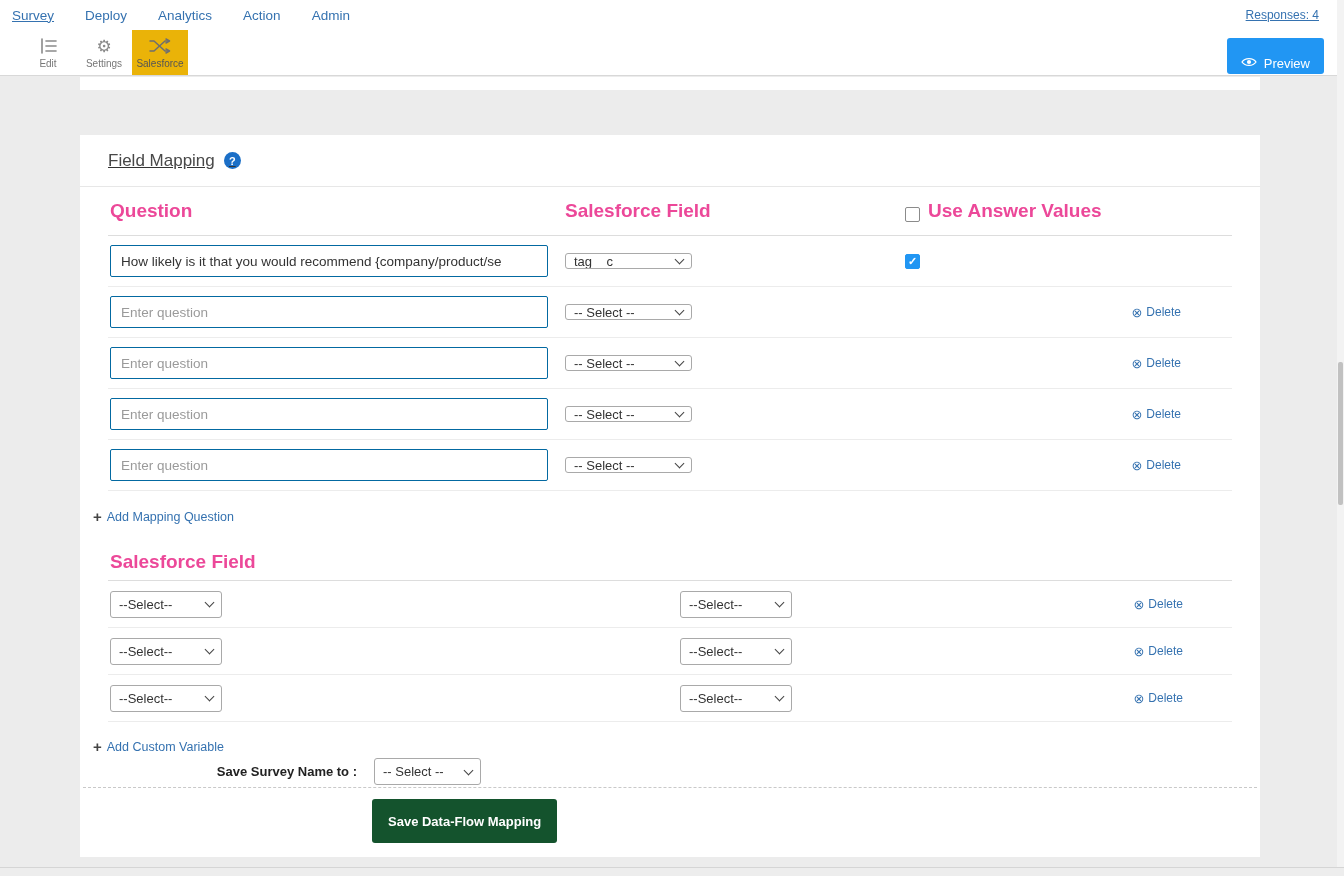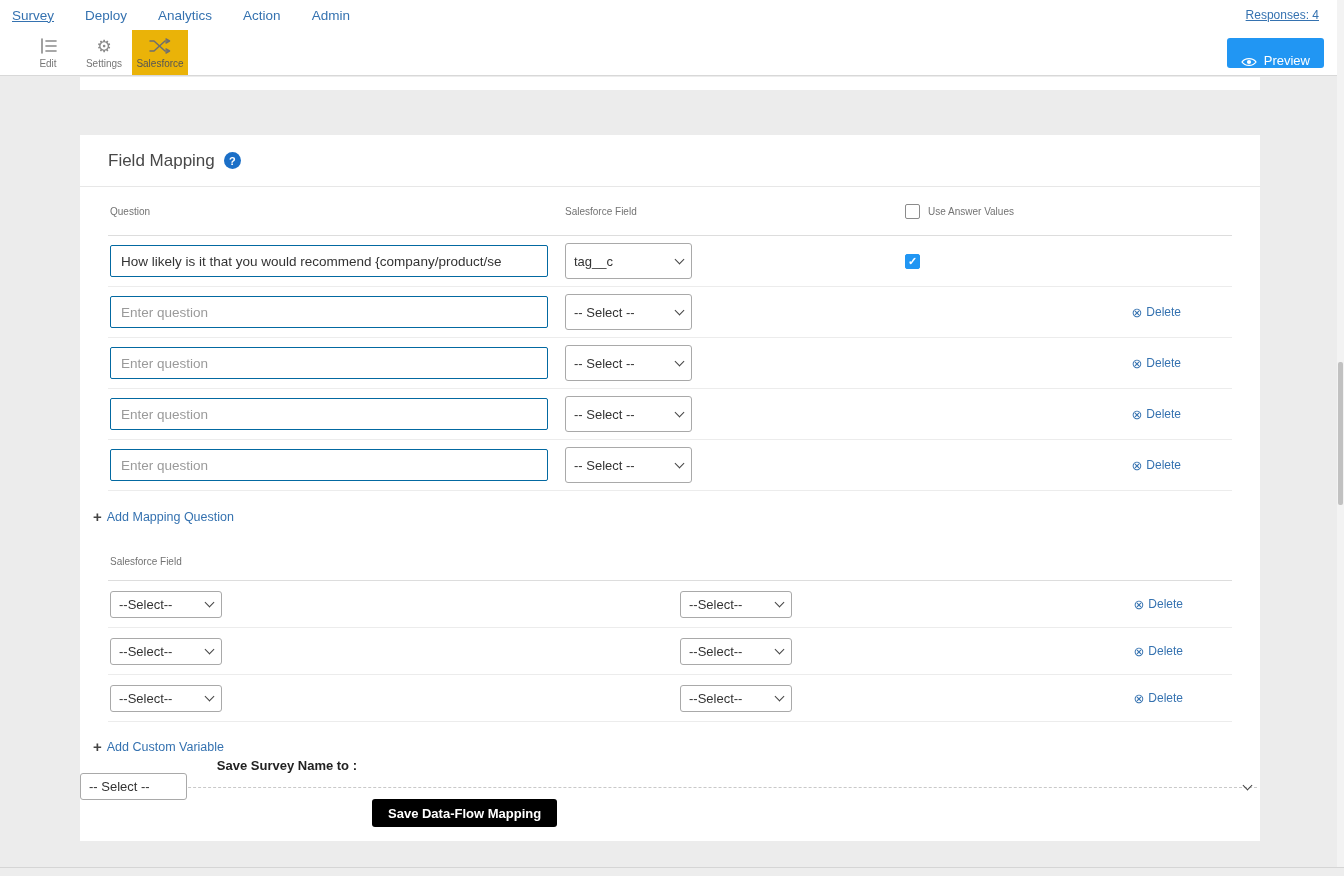--- a/index.html
+++ b/index.html
@@ -33,46 +33,46 @@
     width:56px; display:flex; flex-direction:column;
     align-items:center; justify-content:center; gap:2px; cursor:pointer;
   }
   .tool.active { background:#eab308; }
   .tool-icon { height:19px; display:flex; align-items:center; justify-content:center; color:#8a8a8a; font-size:17px; line-height:19px; }
   .tool-label { font-size:10px; color:#777; }
   .tool.active .tool-label { color:#555; }
   .preview-btn {
     position:absolute; right:20px; top:8px; height:30px;
     background:#2196f3; color:#fff; border:none; border-radius:3px;
-    padding:0 14px; font-size:13px; font-family:inherit;
-    display:flex; align-items:flex-end; gap:7px; cursor:pointer;
+    padding:18px 14px; font-size:13px; font-family:inherit;
+    display:flex; align-items:flex-start; gap:7px; cursor:pointer;
   }
 
   .remnant { position:absolute; left:80px; top:77px; width:1180px; height:13px; background:#fff; }
 
   
   .panel { position:absolute; left:80px; top:135px; width:1180px; background:#fff; }
   .panel-header {
     height:52px; border-bottom:1px solid #e7e7e7;
-    display:flex; align-items:center; gap:9px; padding-left:28px;
+    display:flex; align-items:center; gap:9px; padding-left:28px;text-decoration:underline;
   }
   .panel-title { font-size:17px; font-weight:400; color:#484848; margin:0; }
   .help {
     width:17px; height:17px; border-radius:50%; background:#1b6fc7; color:#fff;
     font-size:11px; font-weight:bold; display:flex; align-items:center; justify-content:center;
     cursor:pointer;
   }
 
   .fm-table, .sv-table { margin:0 28px; }
-  .head { font-weight:normal; font-size:10px; color:#737373; }
+  .head { font-weight:bold; font-size:19px; color:#ec4899; }
   .fm-head { display:flex; align-items:center; height:49px; border-bottom:1px solid #ddd; }
   .fm-row  { display:flex; align-items:center; height:51px; border-bottom:1px solid #ececec; }
   .col-q  { width:455px; padding-left:2px; }
   .col-sf { width:340px; padding-left:2px; }
-  .col-use { flex:1; padding-left:2px; display:flex; align-items:center; gap:8px; }
+  .col-use { flex:1; padding-left:2px; display:flex; align-items:flex-end; gap:8px; }
   .col-del { flex:1; display:flex; justify-content:flex-end; padding-right:51px; }
 
   .q-input {
     width:438px; height:32px; border:1px solid #0369a1; border-radius:2px;
     padding:0 10px; font-size:13.5px; color:#333; font-family:inherit; outline:none;
   }
   .q-input::placeholder { color:#9a9a9a; }
 
   .sel { position:relative; display:inline-block; }
   .sel select {
@@ -80,21 +80,21 @@
     border:1px solid #a9a9a9; border-radius:3px; background:#fff;
     font-family:inherit; font-size:13px; color:#333;
     padding:0 22px 0 8px; outline:none; cursor:pointer;
   }
   .sel::after {
     content:""; position:absolute; right:9px; top:50%;
     width:6px; height:6px;
     border-right:1.6px solid #444; border-bottom:1.6px solid #444;
     transform:translateY(-72%) rotate(45deg); pointer-events:none;
   }
-  .sel-lg select { width:127px; height:36px; }
+  .sel-lg select { width:127px; height:16px; }
   .sel-sm select { width:112px; height:27px; }
   .sel-name select { width:107px; height:27px; }
 
   .cb {
     width:15px; height:15px; border:1px solid #8b8b8b; border-radius:2px; background:#fff;
     display:inline-flex; align-items:center; justify-content:center; cursor:pointer;
     font-size:11px; line-height:1;
   }
   .cb-checked { background:#2196f3; border-color:#2196f3; color:#fff; font-weight:bold; }
 
@@ -108,28 +108,28 @@
   .add-link--custom { padding:17px 0 4px 13px; }
   .plus { color:#444; font-weight:bold; font-size:15px; line-height:1; }
   .add-link a { color:#3572b0; font-size:12.5px; cursor:pointer; text-decoration:none; }
 
   .sv-head { display:flex; align-items:center; height:38px; border-bottom:1px solid #ddd; }
   .sv-row  { display:flex; align-items:center; height:47px; border-bottom:1px solid #ececec; }
   .col-sys { width:570px; padding-left:2px; }
   .col-sf2 { flex:1; padding-left:2px; display:flex; align-items:center; }
   .col-sf2 .del { margin-left:auto; margin-right:49px; }
 
-  .save-name-row { display:flex; height:27px; margin-top:0;flex-direction:column; }
+  .save-name-row { display:flex; align-items:center; height:27px; margin-top:0; }
   .save-name-label { width:294px; padding-right:17px; text-align:right; font-weight:bold; font-size:13px; color:#222; }
 
   .dashed { border-top:1px dashed #c9c9c9; margin:2px 3px 0; }
   .btn-row { padding:11px 0 14px; }
   .save-btn {
-    margin-left:292px; height:28px; padding:0 16px;
-    background:#000000; color:#fff; border:none; border-radius:3px;
+    margin-left:292px; height:44px; padding:0 16px;
+    background:#14532d; color:#fff; border:none; border-radius:3px;
     font-weight:bold; font-size:13px; font-family:inherit; cursor:pointer;
   }
 
   
   .scroll-track { position:absolute; right:0; top:0; width:7px; height:867px; background:#f3f3f3; }
   .scroll-thumb { position:absolute; left:1px; top:362px; width:5px; height:143px; background:#c1c1c1; border-radius:2px; }
   .hscroll { position:absolute; left:0; bottom:0; width:100%; height:9px; background:#ededed; border-top:1px solid #d5d5d5; }
 </style>
 </head>
 <body>

